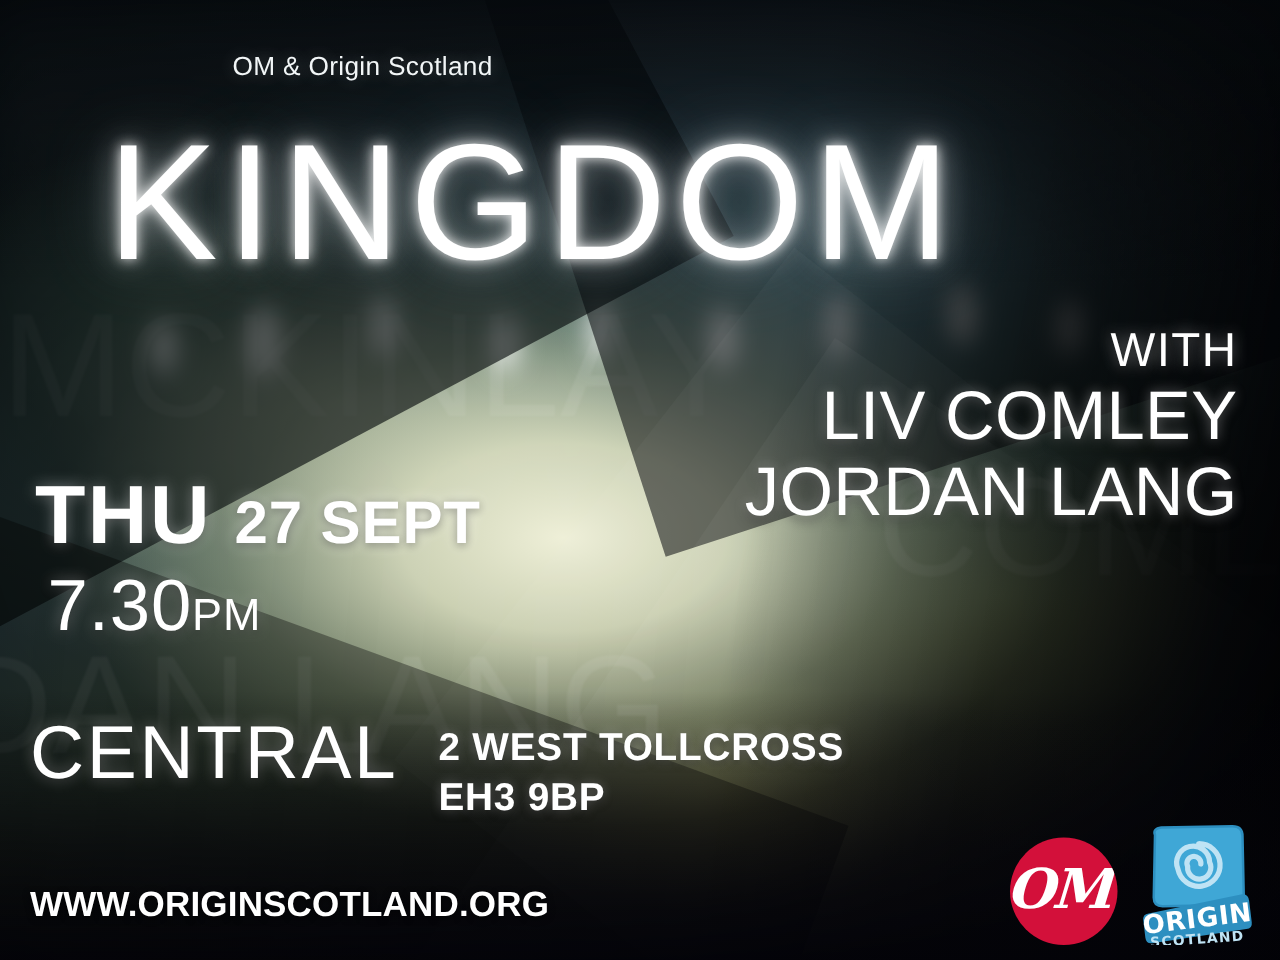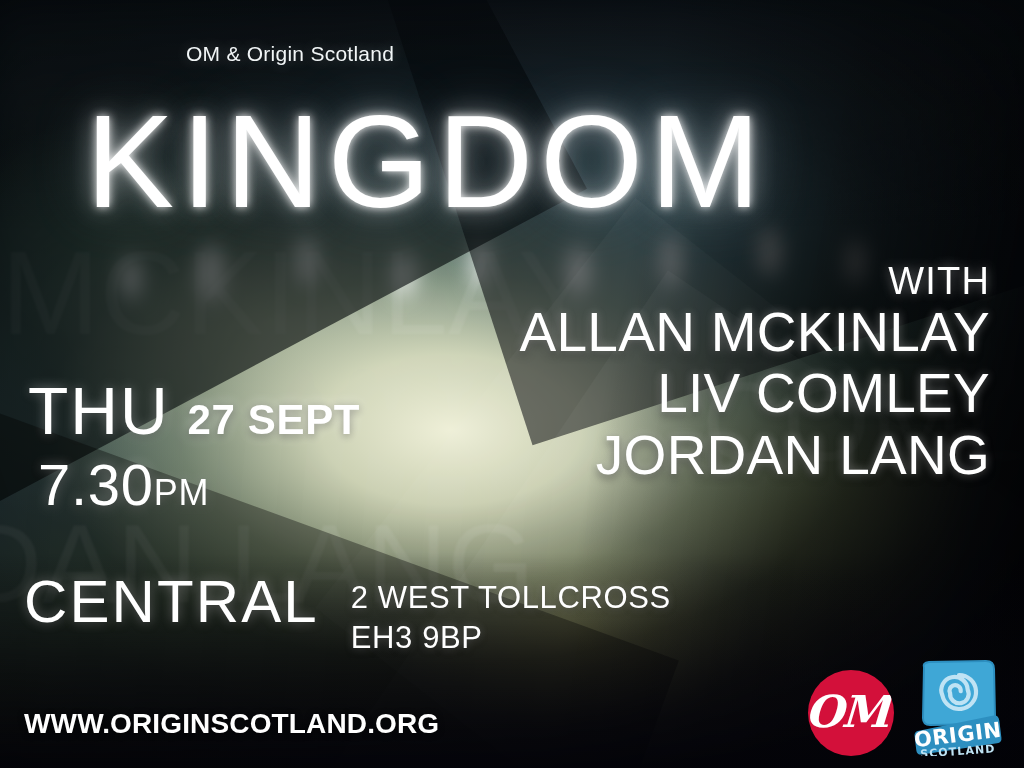--- a/index.html
+++ b/index.html
@@ -143,25 +143,25 @@
     font-size:55px; font-weight:300; letter-spacing:.005em;
     line-height:1.12;
     white-space:nowrap;
     text-shadow:0 0 10px rgba(255,255,255,.40), 0 3px 9px rgba(0,0,0,.6);
   }
 
   
   .datetime { position:absolute; left:28px; top:378px; color:#fff; }
   .date-line { line-height:1; white-space:nowrap; }
   .date-day {
-    font-size:66px; font-weight:400; letter-spacing:.03em;
+    font-size:66px; font-weight:700; letter-spacing:.03em;
     text-shadow:0 0 12px rgba(255,255,255,.42), 0 2px 8px rgba(0,0,0,.45);
   }
   .date-num {
-    font-size:42px; font-weight:700; letter-spacing:.015em;
+    font-size:48px; font-weight:700; letter-spacing:.015em;
     margin-left:18px;
     text-shadow:0 0 14px rgba(255,255,255,.55), 0 2px 8px rgba(0,0,0,.45);
   }
   .time-line { margin-top:12px; line-height:1; white-space:nowrap;margin-left:10px; }
   .time-main {
     font-size:58px; font-weight:300; letter-spacing:.012em;
     text-shadow:0 0 12px rgba(255,255,255,.40), 0 2px 8px rgba(0,0,0,.5);
   }
   .time-suffix {
     font-size:36px; font-weight:300; letter-spacing:.02em;
@@ -169,21 +169,21 @@
   }
 
   
   .venue { position:absolute; left:24px; top:572px; display:flex; align-items:flex-start; color:#fff; }
   .venue-name {
     font-size:60px; font-weight:200; letter-spacing:.035em; line-height:1;
     text-shadow:0 0 12px rgba(255,255,255,.38), 0 2px 8px rgba(0,0,0,.55);
   }
   .venue-addr { margin-left:32px; margin-top:6px; }
   .venue-addr-line {
-    font-size:31px; font-weight:400; letter-spacing:.02em; line-height:1.3;
+    font-size:31px; font-weight:700; letter-spacing:.02em; line-height:1.3;
     white-space:nowrap;
     text-shadow:0 0 9px rgba(255,255,255,.32), 0 2px 7px rgba(0,0,0,.6);
   }
 
   
   .url {
     position:absolute; left:24px; top:708px;
     font-size:28px; color:#fff; letter-spacing:.005em; white-space:nowrap;
     text-shadow:0 1px 6px rgba(0,0,0,.65);
   }
@@ -250,21 +250,20 @@
   <div class="bg-layer bg-vignette"></div>
 
   <div class="fg">
 
     <div class="presenter">OM &amp; Origin Scotland</div>
 
     <h1 class="title">KINGDOM</h1>
 
     <div class="lineup">
       <div class="lineup-with">WITH</div>
-      <div class="lineup-name">ALLAN MCKINLAY</div>
       <div class="lineup-name">LIV COMLEY</div>
       <div class="lineup-name">JORDAN LANG</div>
     </div>
 
     <div class="datetime">
       <div class="date-line">
         <span class="date-day">THU</span><span class="date-num">27 SEPT</span>
       </div>
       <div class="time-line">
         <span class="time-main">7.30</span><span class="time-suffix">PM</span>

